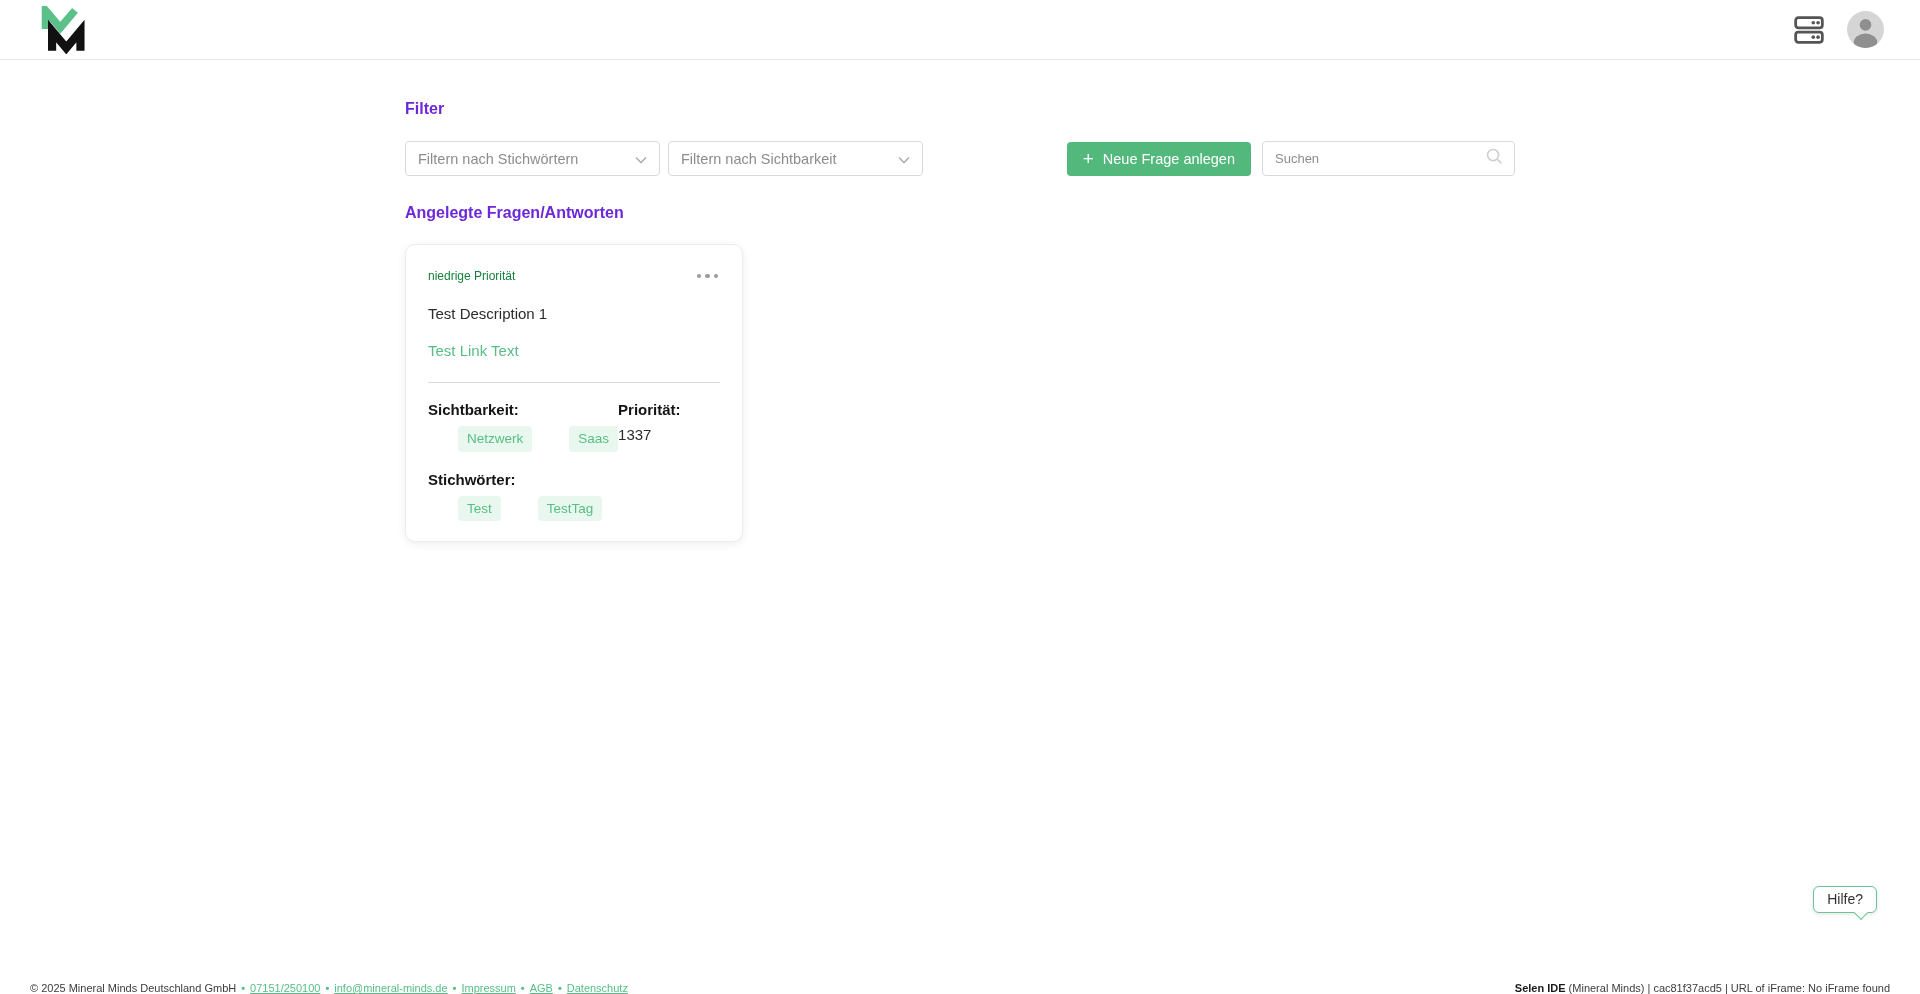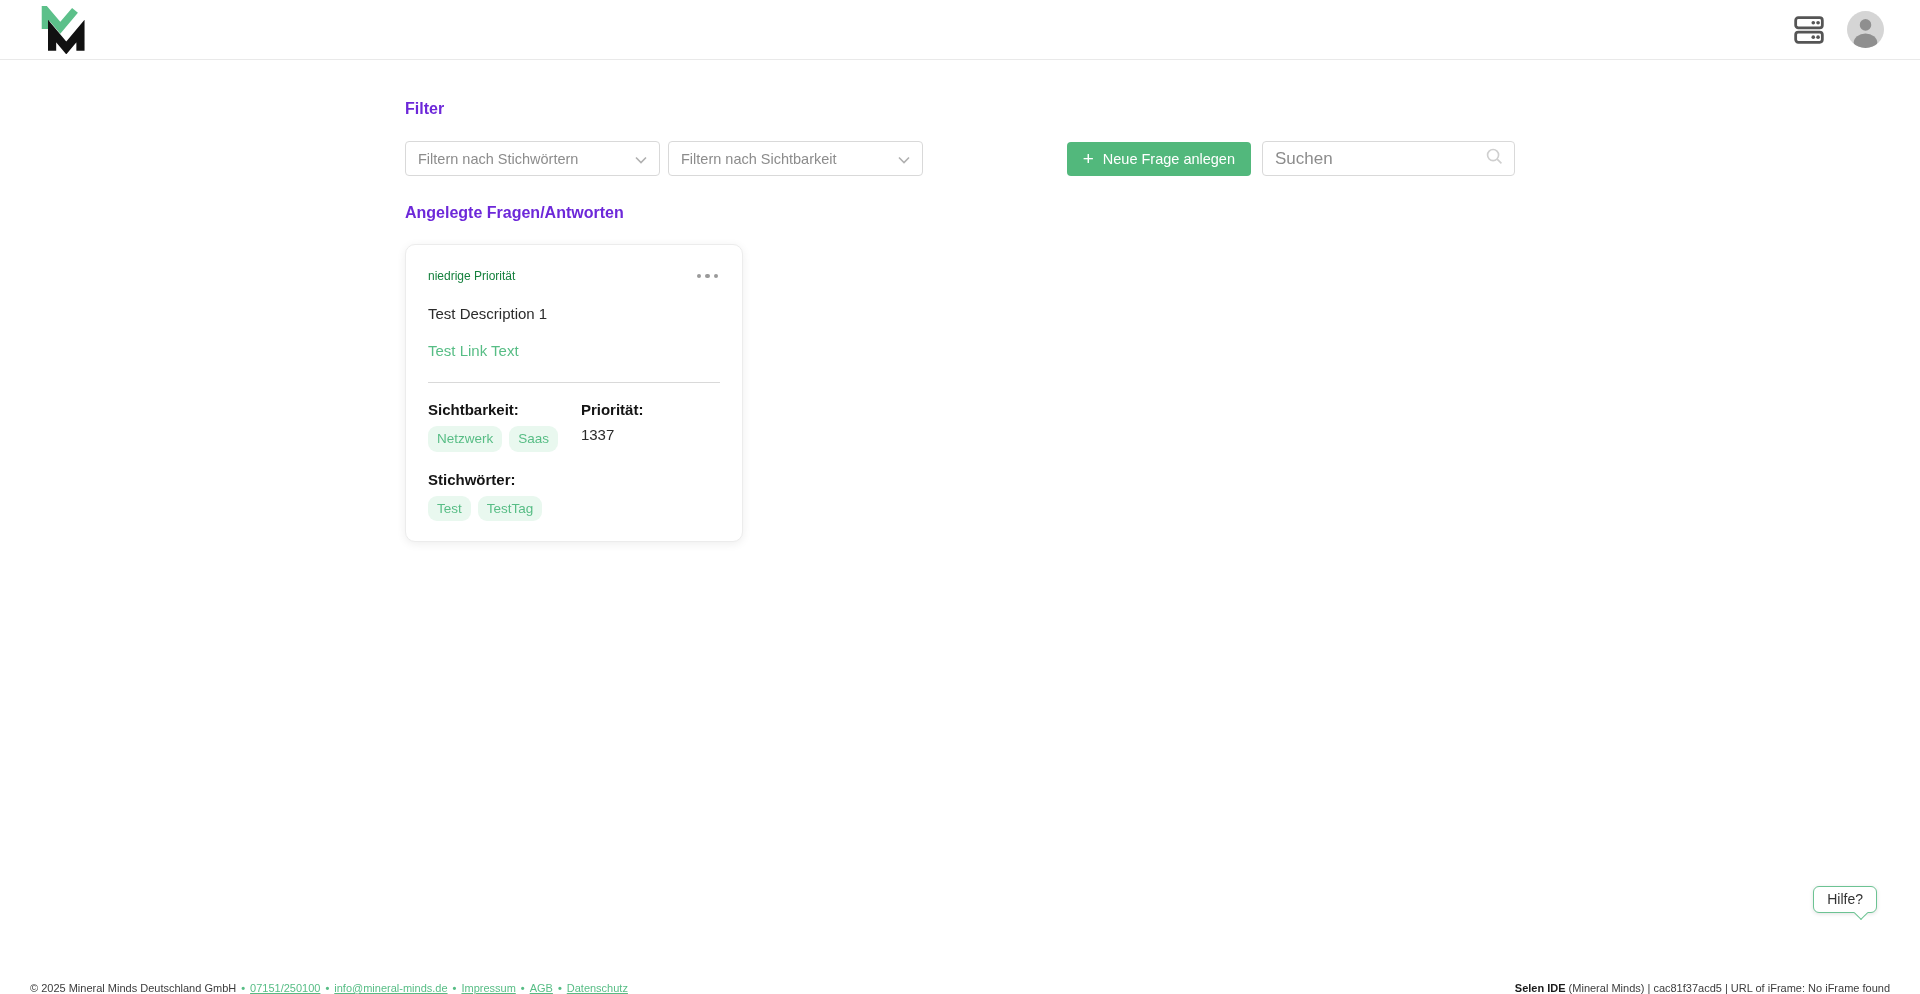--- a/index.html
+++ b/index.html
@@ -41,21 +41,21 @@
     margin-left:auto; height:34px; padding:0 16px; border:none; border-radius:4px;
     background:var(--accent,#52b87c); color:#fff; font-size:14.5px; font-family:inherit;
     display:flex; align-items:center; gap:9px; cursor:pointer;
   }
   .btn-green .plus { font-size:19px; font-weight:400; line-height:1; }
   .search-wrap {
     margin-left:11px; width:253px; height:35px; border:1px solid var(--border,#d9d9d9);
     border-radius:4px; display:flex; align-items:center; padding:0 10px 0 12px; background:#fff;
   }
   .search-wrap input {
-    flex:1; border:none; outline:none; font-size:17px; font-family:inherit; color:#333; min-width:0;
+    flex:1; border:none; outline:none; font-size:13px; font-family:inherit; color:#333; min-width:0;
   }
   .search-wrap input::placeholder { color:var(--text-gray,#8c8c8c); }
 
   
   .card {
     margin-top:22px; width:338px; background:#fff; border:1px solid #ececec; border-radius:10px;
     box-shadow:0 2px 10px rgba(0,0,0,.07); padding:24px 22px 20px;
   }
   .card-head { display:flex; justify-content:space-between; align-items:center; }
   .card-title { font-size:12px; color:#15803d; }
@@ -63,21 +63,21 @@
   .dots i { width:4.5px; height:4.5px; border-radius:50%; background:#9a9a9a; }
   .card-desc { margin-top:22px; font-size:15px; color:#2b2b2b; }
   .card-link { display:inline-block; margin-top:20px; font-size:15px; color:var(--link-green,#57bd85); text-decoration:none; cursor:pointer; }
   .card hr { border:none; border-top:1px solid #d9d9d9; margin:22px 0 18px; }
   .meta-grid { display:grid; grid-template-columns:1.1fr 1fr; }
   .meta-label { font-size:15px; font-weight:700; color:#141414; margin-bottom:8px; }
   .meta-value { font-size:15px; color:#2b2b2b; }
   .tags { display:flex; gap:7px; }
   .tag {
     background:var(--accent-light,#e9f8ef); color:var(--link-green,#57bd85);
-    font-size:13.5px; padding:6px 9px; border-radius:9px; line-height:1; cursor:default;
+    font-size:13.5px; padding:6px 9px; border-radius:4px; line-height:1; cursor:default;margin-left:30px;
   }
   .keywords-block { margin-top:19px; }
 
   
   .help-bubble {
     position:absolute; right:43px; bottom:81px; background:#fff;
     border:1.5px solid #6cc393; border-radius:6px; padding:4px 13px 5px;
     font-size:14px; color:#333; cursor:pointer; box-shadow:0 1px 4px rgba(0,0,0,.12);
   }
   .help-bubble::after {

